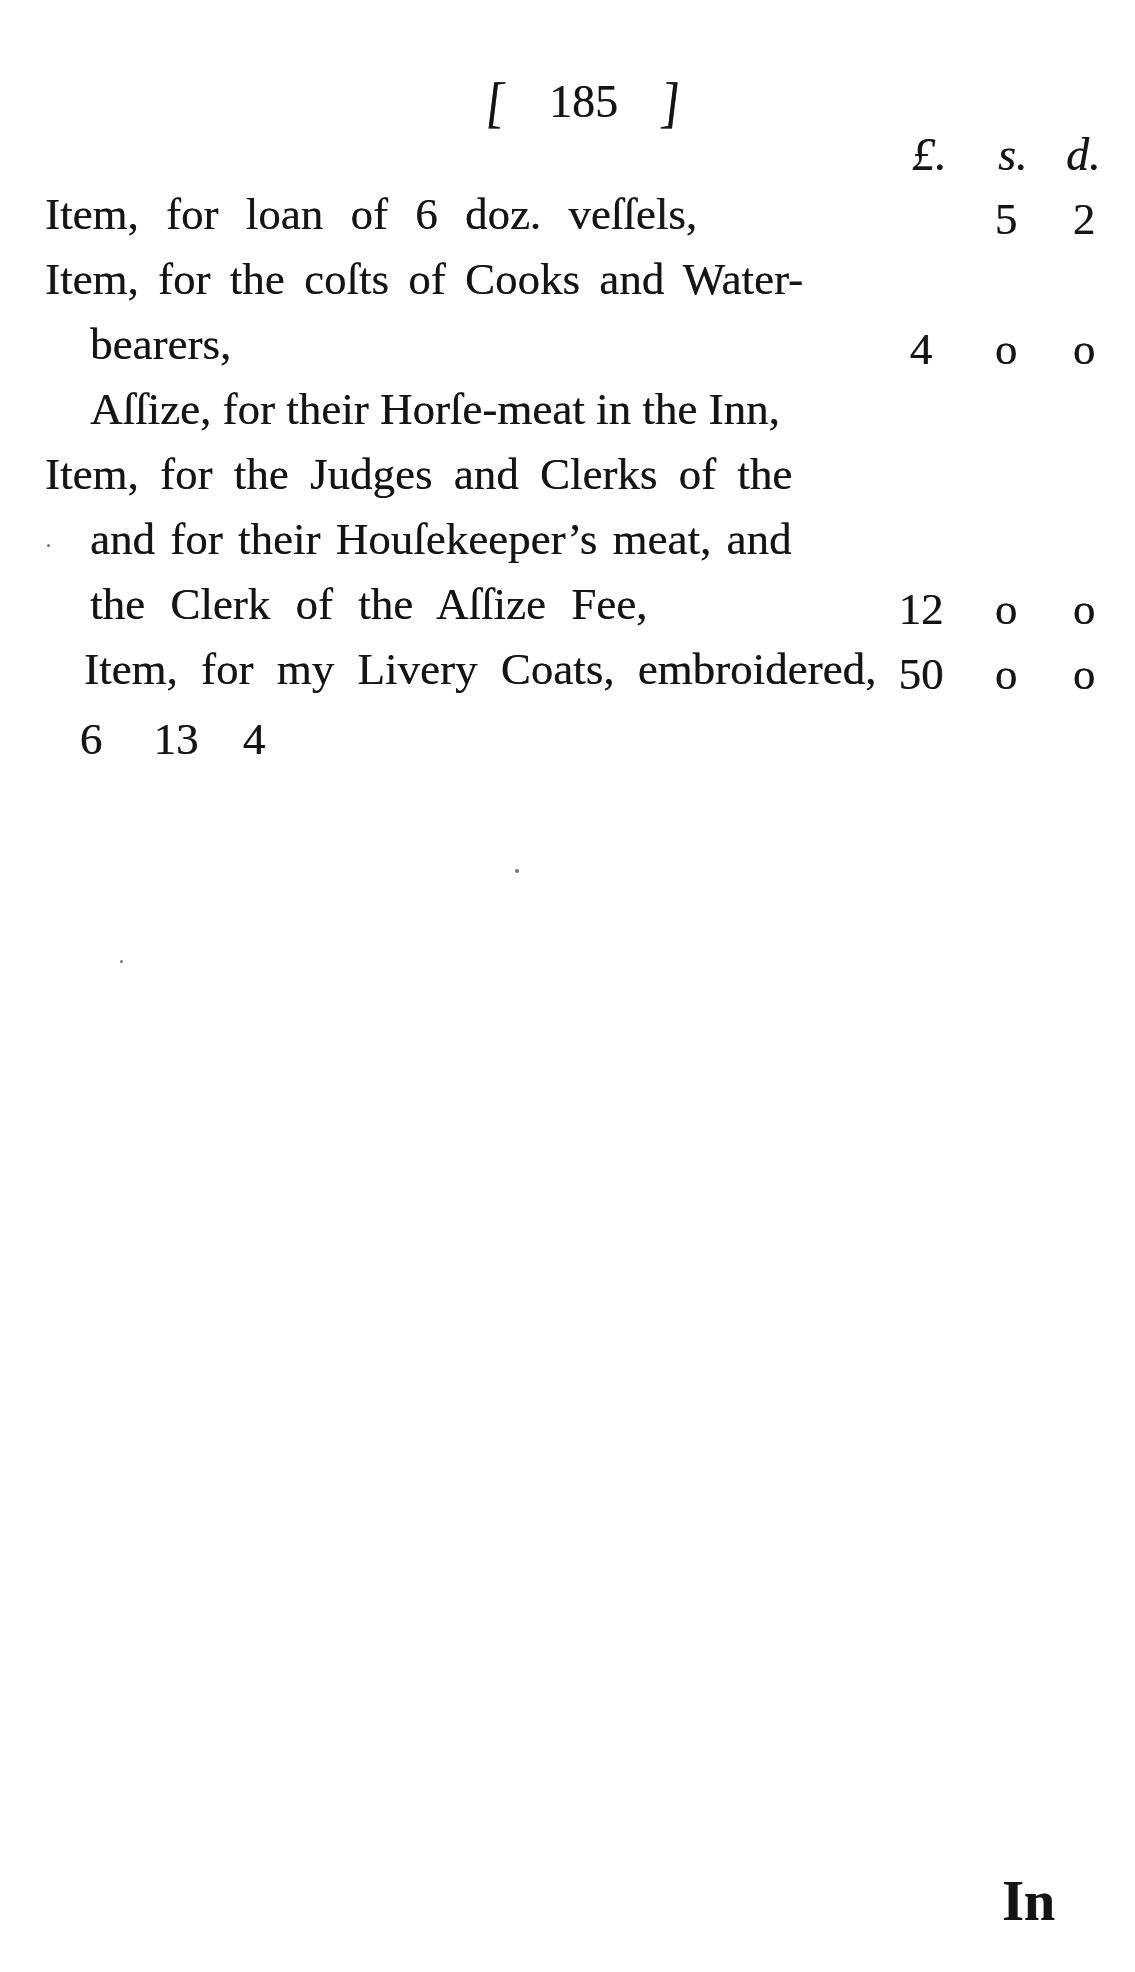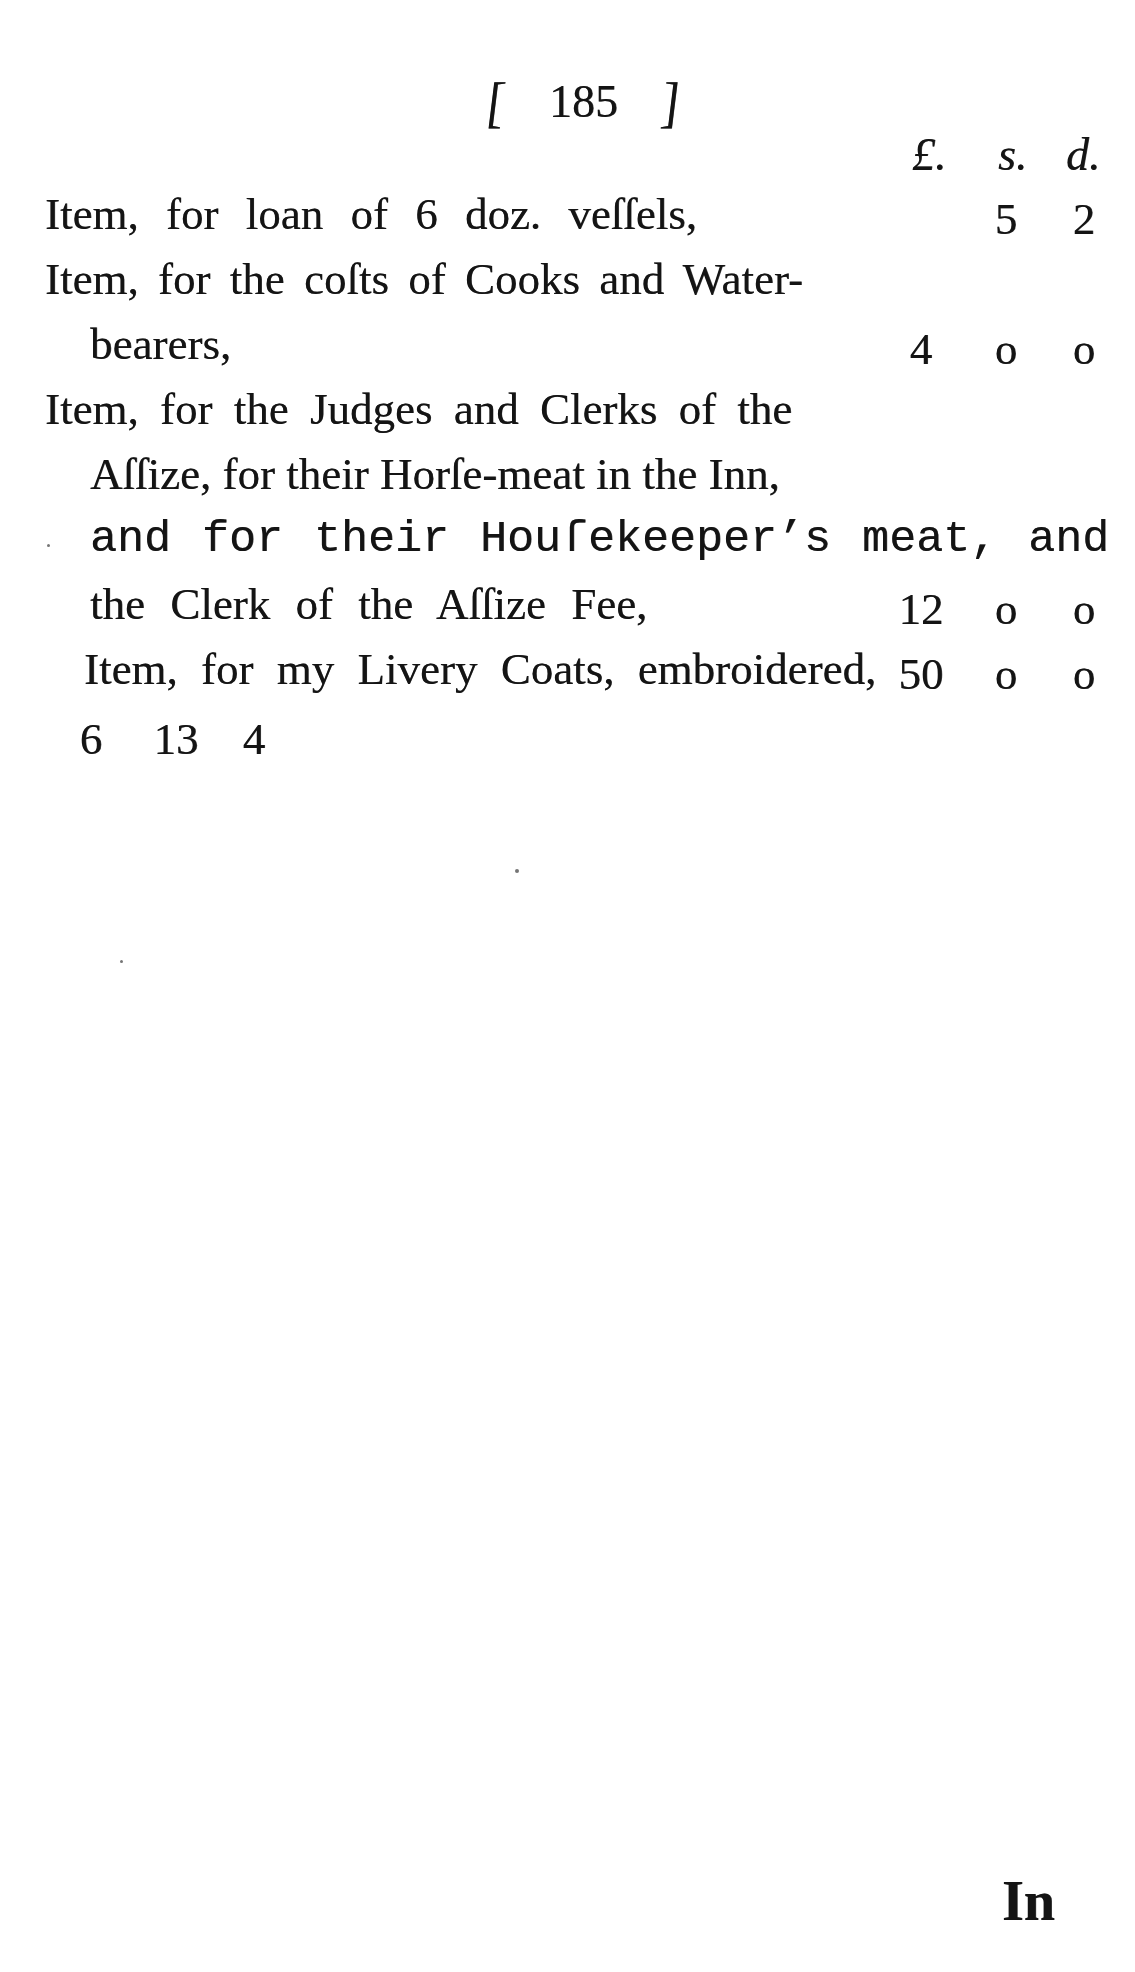--- a/index.html
+++ b/index.html
@@ -38,21 +38,21 @@
   .ledger { position: absolute; top: 182px; left: 45px; right: 12px; }
   .row { display: flex; align-items: flex-end; height: 65px; line-height: 65px; font-size: 45px; }
   .entry { flex: 1 1 0; min-width: 0; white-space: nowrap; overflow: visible; }
   .ind1 { padding-left: 45px; }
   .ind2 { padding-left: 72px; }
   .val { flex: 0 0 auto; width: 78px; text-align: center; position: relative; top: 5px; }
   .val.l { width: 92px; }
 
   
   .ws0  { word-spacing: 0; margin-top: 16px; }
-  .ws4  { word-spacing: 4px; font-family: Liberation Mono, monospace; }
+  .ws4  { word-spacing: 4px; }
   .ws8  { word-spacing: 8px; }
   .ws10 { word-spacing: 10px; }
   .ws12 { word-spacing: 12px; margin-left: 39px; }
   .ws14 { word-spacing: 14px; }
   .ws16 { word-spacing: 16px; }
   .ws26 { word-spacing: 26px; }
 
   
   .catchword {
     position: absolute; left: 1002px; top: 1872px;
@@ -100,28 +100,28 @@
     </div>
 
     <div class="row">
       <div class="entry ind1 ws0">bearers,</div>
       <div class="val l">4</div>
       <div class="val">o</div>
       <div class="val">o</div>
     </div>
 
     <div class="row">
-      <div class="entry ws10">Item, for the Judges and Clerks of the</div>
+      <div class="entry ind1 ws0">Aſſize, for their Horſe-meat in the Inn,</div>
       <div class="val l"></div>
       <div class="val"></div>
       <div class="val"></div>
     </div>
 
     <div class="row">
-      <div class="entry ind1 ws0">Aſſize, for their Horſe-meat in the Inn,</div>
+      <div class="entry ws10">Item, for the Judges and Clerks of the</div>
       <div class="val l"></div>
       <div class="val"></div>
       <div class="val"></div>
     </div>
 
     <div class="row">
       <div class="entry ind1 ws4">and for their Houſekeeper’s meat, and</div>
       <div class="val l"></div>
       <div class="val"></div>
       <div class="val"></div>

